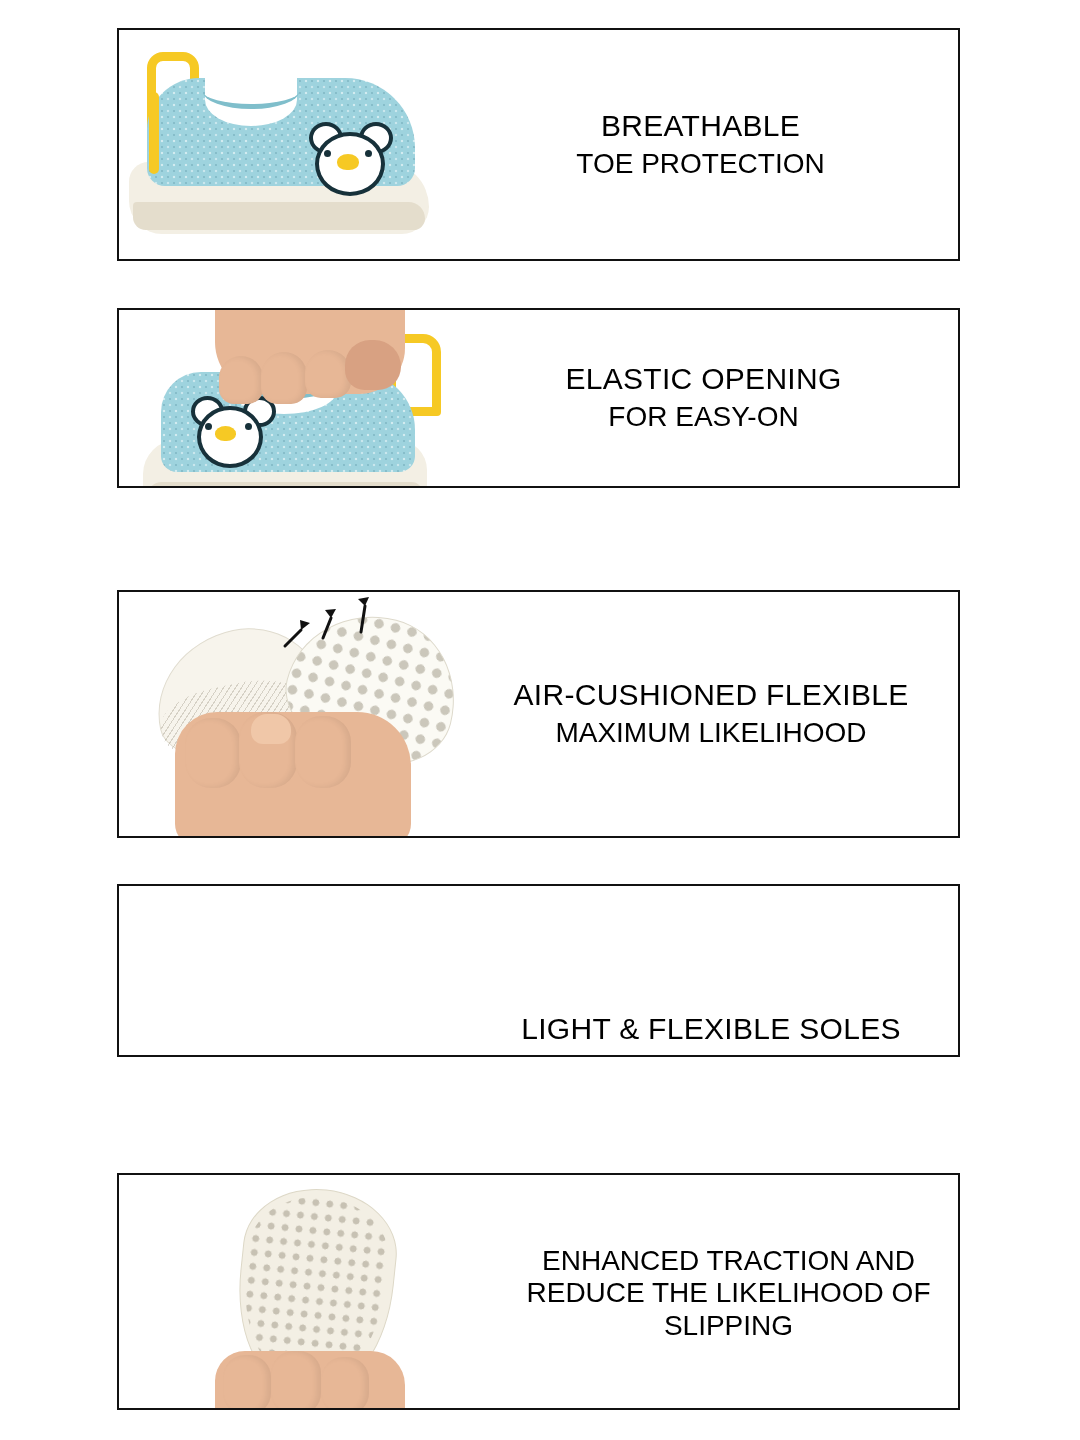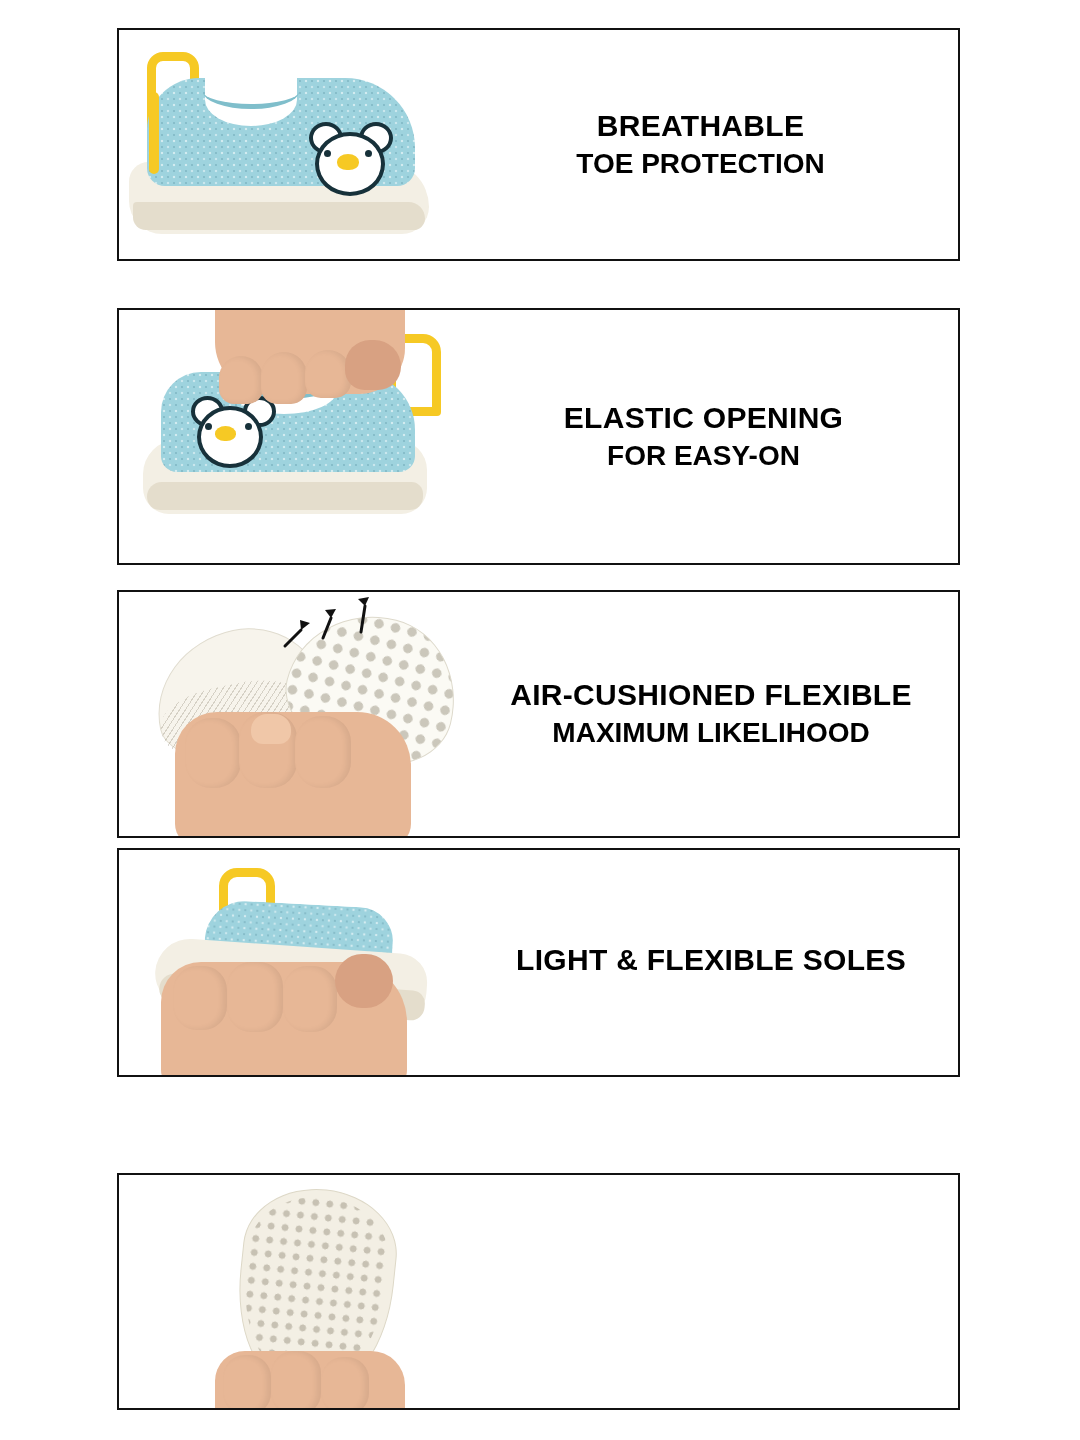--- a/index.html
+++ b/index.html
@@ -41,38 +41,38 @@
     display: flex;
     flex-direction: column;
     align-items: center;
     justify-content: center;
     text-align: center;
     padding: 4px 14px;
     box-sizing: border-box;
   }
   .cap-title {
     font-size: 30px;
-    font-weight: bold;
+    font-weight: normal;
     color: #000000;
     letter-spacing: 0.3px;
     line-height: 1.16;
   }
   .cap-sub {
     font-size: 28px;
-    font-weight: bold;
+    font-weight: normal;
     color: #000000;
     line-height: 1.16;
     margin-top: 4px;
   }
 
   
   #row-1 { top: 28px;   height: 233px; }
-  #row-2 { top: 308px;  height: 257px; }
+  #row-2 { top: 308px;  height: 180px; }
   #row-3 { top: 590px;  height: 248px; }
-  #row-4 { top: 848px;  height: 229px; }
+  #row-4 { top: 884px;  height: 173px; align-items: flex-end; }
   #row-5 { top: 1173px; height: 237px; }
 
   #row-1 .photo { width: 324px; }
   #row-2 .photo { width: 330px; }
   #row-3 .photo { width: 345px; }
   #row-4 .photo { width: 345px; }
   #row-5 .photo { width: 380px; }
 
   
   .shoe-wrap { position: absolute; inset: 0; }
@@ -420,16 +420,17 @@
       <div class="shoe-wrap">
         <div id="r5-outsole"></div>
         <div id="r5-tread"></div>
         <div id="r5-hand"></div>
         <div class="finger" id="r5-f1"></div>
         <div class="finger" id="r5-f2"></div>
         <div class="finger" id="r5-f3"></div>
       </div>
     </div>
     <div class="caption">
+      <div class="cap-sub">ENHANCED TRACTION  AND REDUCE THE LIKELIHOOD OF SLIPPING</div>
     </div>
   </div>
 
 </div>
 
 </body></html>

